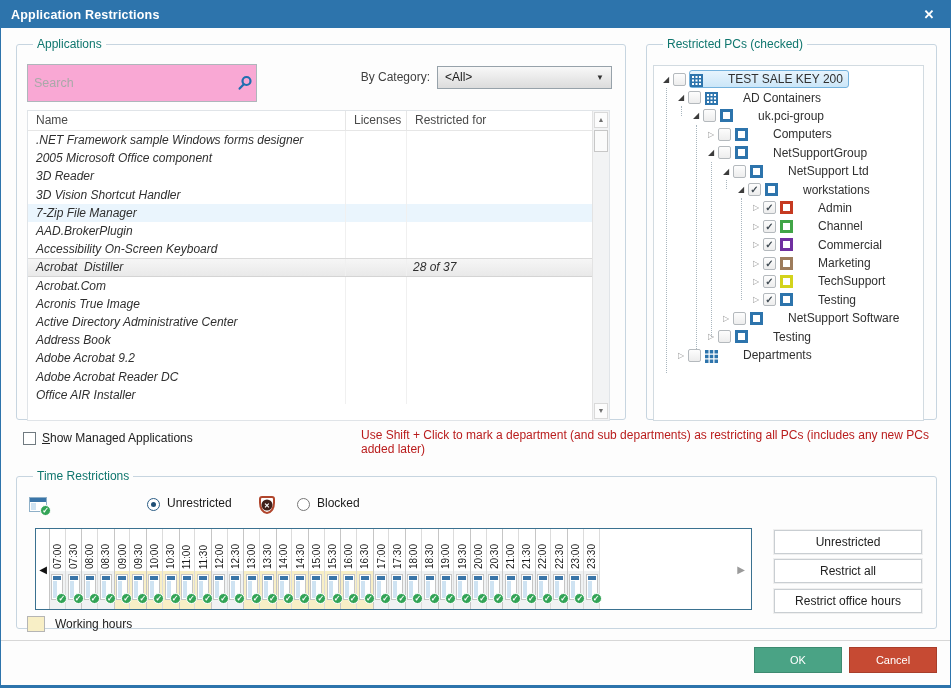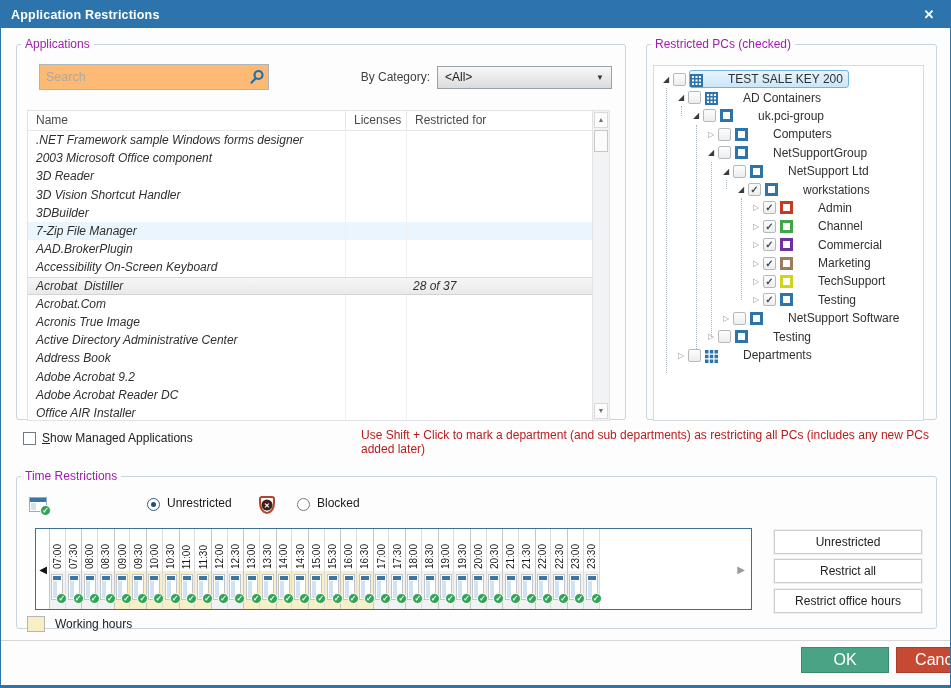--- a/index.html
+++ b/index.html
@@ -13,29 +13,29 @@
   .titlebar{ position:absolute; left:0; top:0; right:0; height:27px; background:#2d74ac;
     display:flex; align-items:center; padding:0 10px; }
   .titlebar .title{ color:#fff; font-size:12.5px; font-weight:bold; letter-spacing:.2px; }
   .titlebar .close{ margin-left:auto; color:#fff; font-size:13px; font-weight:bold;
     width:22px; text-align:center; cursor:default; }
 
   .bodyarea{ position:absolute; left:0; top:27px; right:0; bottom:0; background:#fdfdfd; }
 
   
   fieldset{ position:absolute; border:1px solid #c7d5e0; border-radius:3px; }
-  fieldset legend{ font-size:12px; color:#a21caf; padding:0 4px; margin-left:4px; }
+  fieldset legend{ font-size:12px; color:#0f766e; padding:0 4px; margin-left:16px; }
 
   .apps-group{ left:15px; top:9px; width:610px; height:383px; }
   .pcs-group{ left:645px; top:9px; width:291px; height:383px; }
   .time-group{ left:15px; top:441px; width:921px; height:160px; }
 
   
-  .search-wrap{ position:absolute; left:10px; top:13px; width:230px; height:26px;
-    border:1px solid #aeb6bb; background:#fdba74; display:flex; align-items:center;margin-left:12px; }
+  .search-wrap{ position:absolute; left:10px; top:13px; width:230px; height:38px;
+    border:1px solid #aeb6bb; background:#f9a8d4; display:flex; align-items:center; }
   .search-wrap input{ flex:1; border:none; outline:none; font-family:"Liberation Sans",sans-serif;
     font-size:12.5px; color:#444; padding:0 6px; background:transparent; }
   .search-wrap input::placeholder{ color:#a9a9a9; }
   .search-icn{ width:22px; display:flex; justify-content:center; }
 
   .bycat-label{ position:absolute; left:305px; top:19px; width:108px; text-align:right;
     font-size:12px; color:#3f3f3f; }
   .combo{ position:absolute; left:420px; top:15px; width:175px; height:23px;
     border:1px solid #97a2aa; background:linear-gradient(#f8f8f8,#dcdcdc);
     font-size:12px; color:#1a1a1a; line-height:21px; padding:0 20px 0 7px; }
@@ -125,22 +125,22 @@
 
   .side-btn{ position:absolute; left:757px; width:148px; height:24px; background:#fff;
     border:1px solid #c9ced2; box-shadow:0 0 0 1px #efefef; font-size:12px; color:#222;
     text-align:center; line-height:22px; }
   .wh-row{ position:absolute; left:10px; top:133px; display:flex; align-items:center; }
   .wh-swatch{ width:18px; height:16px; background:#f8efc6; border:1px solid #b5b5b5; margin-right:10px; }
   .wh-label{ font-size:12px; color:#222; }
 
   
   .foot-divider{ position:absolute; left:0; right:0; top:612px; border-top:1px solid #d7d7d7; }
-  .footer-btn{ position:absolute; top:619px; width:88px; height:26px; color:#fff; font-size:16px;
-    text-align:center; line-height:24px;margin-left:47px; }
+  .footer-btn{ position:absolute; top:619px; width:88px; height:26px; color:#fff; font-size:11px;
+    text-align:center; line-height:24px; }
   .ok{ left:753px; background:#4aa385; border:1px solid #3d8a70; }
   .cancel{ left:848px; background:#c64a33; border:1px solid #a83d2a; }
 </style>
 </head>
 <body>
 
 <div class="window">
 
   <div class="titlebar">
     <span class="title">Application Restrictions</span>
@@ -174,36 +174,31 @@
           <div class="th c2">Licenses</div>
           <div class="th c3">Restricted for</div>
         </div>
         <div class="rows" id="app-rows">
             <div class="app-row">
               <div class="cell n">.NET Framework sample Windows forms designer</div>
               <div class="cell l"></div>
               <div class="cell r"></div>
             </div>
             <div class="app-row">
-              <div class="cell n">2003 Microsoft Office component</div>
+              <div class="cell n">2005 Microsoft Office component</div>
               <div class="cell l"></div>
               <div class="cell r"></div>
             </div>
             <div class="app-row">
               <div class="cell n">3D Reader</div>
               <div class="cell l"></div>
               <div class="cell r"></div>
             </div>
             <div class="app-row">
               <div class="cell n">3D Vision Shortcut Handler</div>
-              <div class="cell l"></div>
-              <div class="cell r"></div>
-            </div>
-            <div class="app-row">
-              <div class="cell n">3DBuilder</div>
               <div class="cell l"></div>
               <div class="cell r"></div>
             </div>
             <div class="app-row hover">
               <div class="cell n">7-Zip File Manager</div>
               <div class="cell l"></div>
               <div class="cell r"></div>
             </div>
             <div class="app-row">
               <div class="cell n">AAD.BrokerPlugin</div>

